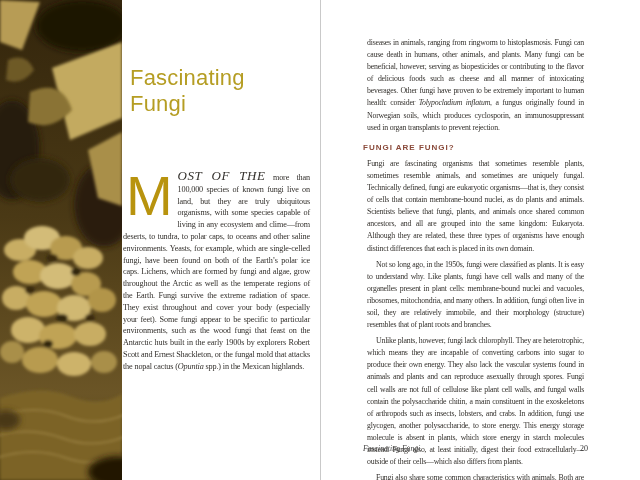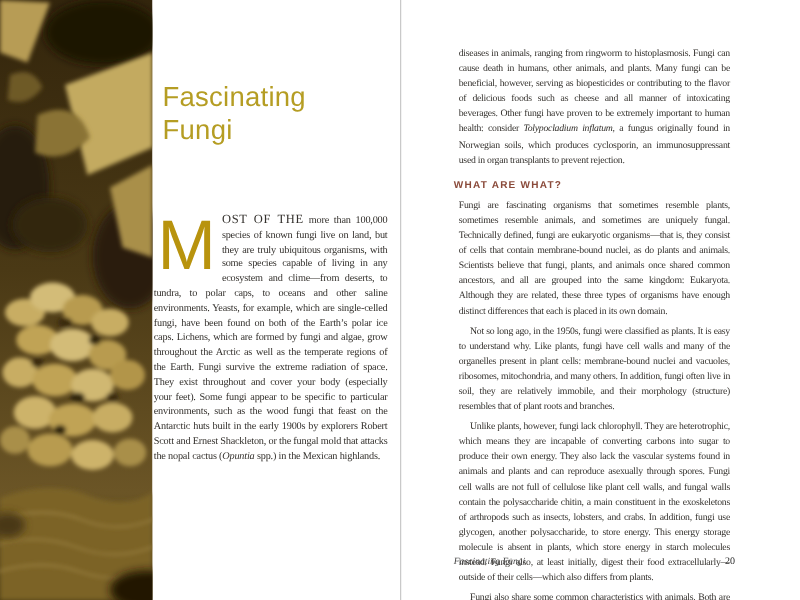--- a/index.html
+++ b/index.html
@@ -25,21 +25,21 @@
     font-size:8.2px;line-height:11.8px;letter-spacing:-.15px;
     text-align:justify;
   }
   .dropcap{
     float:left;
     font-family:"Liberation Sans", sans-serif;
     font-size:56px;line-height:46px;
     color:#b8930e;
     margin:3px 5px 2px 3px;
   }
-  .leadin{font-size:10px;letter-spacing:.6px;}
+  .leadin{font-size:13px;letter-spacing:.6px;font-style:italic;}
   .left-col p{margin:0;}
   .indent{text-indent:9px;}
   
   .right-col{
     position:absolute;left:363px;top:33px;width:225px;
     font-size:7.8px;line-height:12.1px;letter-spacing:-.2px;
     text-align:justify;
   }
   .right-col p{margin:4px;}
   .sec-head{
@@ -131,21 +131,21 @@
   <div class="gutter"></div>
 
   <h1 class="title">Fascinating Fungi</h1>
 
   <div class="left-col">
     <p><span class="dropcap">M</span><span class="leadin">OST OF THE</span><span><span> more than 100,000 species of known fungi live on land, but they are truly ubiquitous organisms, with some species capable of living in any ecosystem and clime—from deserts, to tundra, to polar caps, to oceans and other saline environments. Yeasts, for example, which are single-celled fungi, have been found on both of the Earth’s polar ice caps. Lichens, which are formed by fungi and algae, grow throughout the Arctic as well as the temperate regions of the Earth. Fungi survive the extreme radiation of space. They exist throughout and cover your body (especially your feet). Some fungi appear to be specific to particular environments, such as the wood fungi that feast on the Antarctic huts built in the early 1900s by explorers Robert Scott and Ernest Shackleton, or the fungal mold that attacks the nopal cactus (</span><span class="it">Opuntia</span><span> spp.) in the Mexican highlands.</span></span></p>
   </div>
 
   <div class="right-col">
     <p><span>diseases in animals, ranging from ringworm to histoplasmosis. Fungi can cause death in humans, other animals, and plants. Many fungi can be beneficial, however, serving as biopesticides or contributing to the flavor of delicious foods such as cheese and all manner of intoxicating beverages. Other fungi have proven to be extremely important to human health: consider </span><span class="it">Tolypocladium inflatum</span><span>, a fungus originally found in Norwegian soils, which produces cyclosporin, an immunosuppressant used in organ transplants to prevent rejection.</span></p>
-    <h2 class="sec-head">WHAT ARE WHAT?</h2>
+    <h2 class="sec-head">FUNGI ARE FUNGI?</h2>
     <p>Fungi are fascinating organisms that sometimes resemble plants, sometimes resemble animals, and sometimes are uniquely fungal. Technically defined, fungi are eukaryotic organisms—that is, they consist of cells that contain membrane-bound nuclei, as do plants and animals. Scientists believe that fungi, plants, and animals once shared common ancestors, and all are grouped into the same kingdom: Eukaryota. Although they are related, these three types of organisms have enough distinct differences that each is placed in its own domain.</p>
     <p class="indent">Not so long ago, in the 1950s, fungi were classified as plants. It is easy to understand why. Like plants, fungi have cell walls and many of the organelles present in plant cells: membrane-bound nuclei and vacuoles, ribosomes, mitochondria, and many others. In addition, fungi often live in soil, they are relatively immobile, and their morphology (structure) resembles that of plant roots and branches.</p>
     <p class="indent">Unlike plants, however, fungi lack chlorophyll. They are heterotrophic, which means they are incapable of converting carbons into sugar to produce their own energy. They also lack the vascular systems found in animals and plants and can reproduce asexually through spores. Fungi cell walls are not full of cellulose like plant cell walls, and fungal walls contain the polysaccharide chitin, a main constituent in the exoskeletons of arthropods such as insects, lobsters, and crabs. In addition, fungi use glycogen, another polysaccharide, to store energy. This energy storage molecule is absent in plants, which store energy in starch molecules instead. Fungi also, at least initially, digest their food extracellularly—outside of their cells—which also differs from plants.</p>
     <p class="indent">Fungi also share some common characteristics with animals. Both are heterotrophic, and both store their food as glycogen. Animals and fungi</p>
   </div>
 
   <div class="footer">
     <span class="ftitle">Fascinating Fungi</span>
     <span class="fpage">20</span>
   </div>

